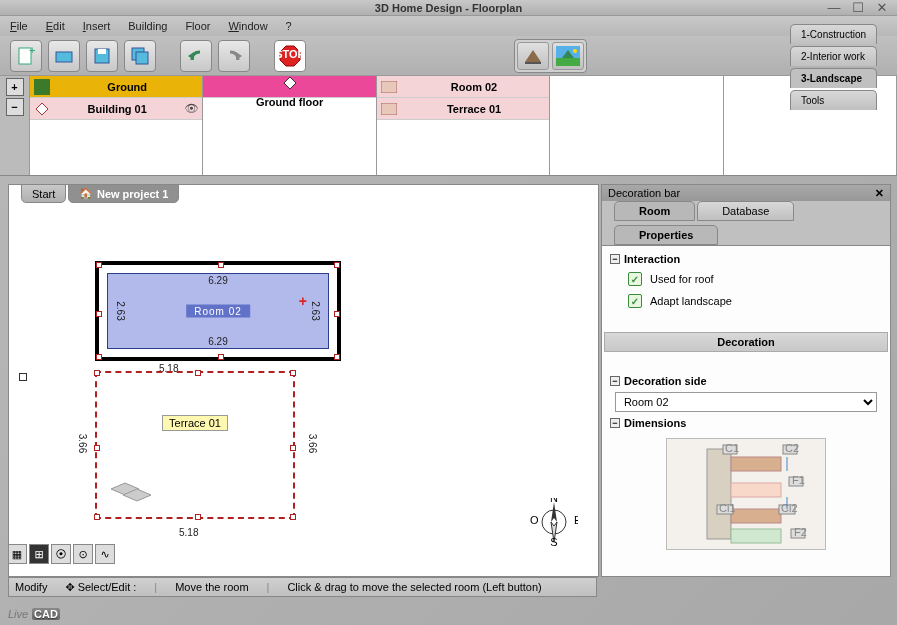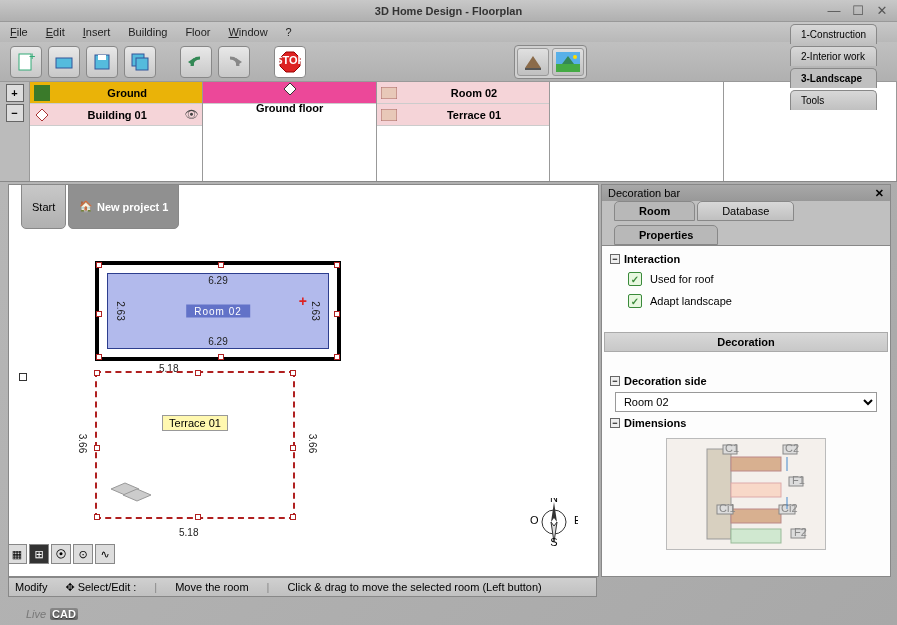--- a/index.html
+++ b/index.html
@@ -1,17 +1,17 @@
 <!DOCTYPE html>
 <html><head>
 <meta charset="utf-8">
 <style>
 * { box-sizing: border-box; margin: 0; padding: 0; font-family: Tahoma, Arial, sans-serif; font-size: 11px; }
 body { width: 897px; height: 625px; background: linear-gradient(135deg, #b8b8b8, #a8a8a8); overflow: hidden; position: relative; }
-.titlebar { height: 22px; background: linear-gradient(#c8c8c8, #b0b0b0); display: flex; align-items: center; justify-content: center; position: relative; border-bottom: 1px solid #999; }
+.titlebar { height: 16px; background: linear-gradient(#c8c8c8, #b0b0b0); display: flex; align-items: center; justify-content: center; position: relative; border-bottom: 1px solid #999; }
 .titlebar .title { font-weight: bold; color: #333; }
 .titlebar .controls { position: absolute; right: 6px; display: flex; gap: 6px; }
 .titlebar .controls span { width: 18px; height: 14px; display: flex; align-items: center; justify-content: center; color: #555; cursor: pointer; font-size: 13px; }
 .menubar { height: 20px; display: flex; align-items: center; padding: 0 10px; gap: 18px; background: linear-gradient(#c8c8c8, #b8b8b8); }
 .menubar .mi { color: #222; cursor: pointer; }
 .menubar .mi .u { text-decoration: underline; }
 .main-tabs { position: absolute; top: 24px; right: 20px; display: flex; gap: 2px; flex-direction: column; }
 .main-tab { padding: 4px 10px; background: linear-gradient(#d8d8d8, #c0c0c0); border: 1px solid #888; border-bottom: none; border-radius: 5px 5px 0 0; font-size: 10px; cursor: pointer; }
 .main-tab.active { background: #c0c0c0; font-weight: bold; }
 .toolbar-row { height: 40px; display: flex; align-items: center; padding: 0 10px; gap: 6px; background: linear-gradient(#c0c0c0, #b0b0b0); border-bottom: 1px solid #999; }
@@ -26,21 +26,21 @@
 .out-item { height: 22px; display: flex; align-items: center; gap: 6px; padding: 0 4px; border-bottom: 1px solid #ccc; }
 .out-item.green { background: #eab308; }
 .out-item.pink { background: #f5d4d8; }
 .out-item.lgreen { background: #ec4899; flex-direction: column; }
 .out-icon { width: 16px; height: 16px; display:flex; align-items:center; justify-content:center; }
 .out-label { flex: 1; text-align: center; font-weight: bold; font-size: 11px; }
 .eye { margin-left:auto; color:#444; cursor:pointer; }
 .workspace { position: absolute; top: 184px; left: 0; right: 0; bottom: 48px; display: flex; }
 .canvas-area { flex: 1; position: relative; background: #fff; border: 1px solid #888; margin: 0 2px 0 8px; overflow: hidden; }
 .doc-tabs { position: absolute; top: -1px; left: 12px; display: flex; z-index:3; }
-.doc-tab { padding: 15px 10px; background: linear-gradient(#c8c8c8,#b0b0b0); border: 1px solid #888; border-radius: 0 0 5px 5px; margin-right: 2px; cursor:pointer; display:flex; align-items:center; gap:4px; }
+.doc-tab { padding: 2px 10px; background: linear-gradient(#c8c8c8,#b0b0b0); border: 1px solid #888; border-radius: 0 0 5px 5px; margin-right: 2px; cursor:pointer; display:flex; align-items:center; gap:4px; }
 .doc-tab.active { background: #909090; color:#fff; font-weight:bold; }
 .grid { position: absolute; inset: 18px 0 0 0; background-image: radial-gradient(circle, #aaa 0.7px, transparent 0.7px); background-size: 12px 12px; }
 .room02 { position:absolute; left:86px; top:58px; width:246px; height:100px; border:4px solid #000; }
 .room02::before { content:''; position:absolute; inset:-10px; border:8px solid transparent; background:repeating-linear-gradient(45deg,#2d3e8e,#2d3e8e 2px,transparent 2px,transparent 6px); z-index:-1; }
 .room02-inner { position:absolute; inset:8px; background:rgba(115,130,220,0.55); border:1px solid #2d3e8e; }
 .room02-label { position:absolute; left:50%; top:50%; transform:translate(-50%,-50%); background:#6272c8; color:#fff; padding:1px 8px; font-size:10px; letter-spacing:1px; }
 .terrace { position:absolute; left:86px; top:168px; width:200px; height:148px; border:2px dashed #b02020; }
 .terrace-label { position:absolute; left:50%; top:35%; transform:translate(-50%,-50%); background:#fff8b0; border:1px solid #999; padding:1px 6px; }
 .dim { position:absolute; font-size:10px; color:#222; }
 .handle { width:6px; height:6px; border:1px solid #b02020; background:#fff; position:absolute; }
@@ -56,21 +56,21 @@
 .panel-sub { display:flex; padding-left:12px; margin-top:4px; }
 .panel-body { flex:1; background:#fdfdfd; border-top:1px solid #888; padding:4px 6px; overflow:hidden; font-size:11px; }
 .sect-head { font-weight:bold; padding:3px 2px; display:flex; align-items:center; gap:4px; }
 .sect-head.center { background:linear-gradient(#d8d8d8,#c8c8c8); justify-content:center; border:1px solid #aaa; margin:20px -4px; }
 .chk-row { display:flex; align-items:center; gap:8px; padding:4px 4px 4px 20px; }
 .chk { width:14px; height:14px; border:1px solid #3a8a3a; border-radius:2px; background:#e8f8e0; display:flex; align-items:center; justify-content:center; color:#3a8a3a; font-weight:bold; font-size:10px; cursor:pointer; }
 .dropdown { width:95%; margin:2px auto; display:block; height:20px; border:1px solid #999; background:#fff; padding:0 4px; cursor:pointer; }
 .dim-diagram { margin:6px auto; width:160px; height:112px; background:#f4f0ec; border:1px solid #bbb; position:relative; }
 .statusbar { position:absolute; bottom:28px; left:8px; right:300px; height:20px; display:flex; align-items:center; gap:18px; background:linear-gradient(#d0d0d0,#c0c0c0); border:1px solid #888; padding:0 6px; font-size:11px; }
 .statusbar .sep { color:#888; }
-.brand { position:absolute; bottom:4px; left:26px; font-style:italic; color:#777; font-size:14px; }
+.brand { position:absolute; bottom:4px; left:8px; font-style:italic; color:#777; font-size:14px; }
 .brand b { font-weight:bold; font-style:normal; color:#fff; background:linear-gradient(#888,#666); padding:0 2px; border-radius:2px; text-shadow:0 1px 1px #333; }
 .expander { width:10px; height:10px; border:1px solid #666; display:inline-flex; align-items:center; justify-content:center; font-size:9px; line-height:1; background:#eee; }
 </style>
 </head>
 <body>
 
 <div class="titlebar">
   <span class="title">3D Home Design - Floorplan</span>
   <div class="controls">
     <span>—</span>

